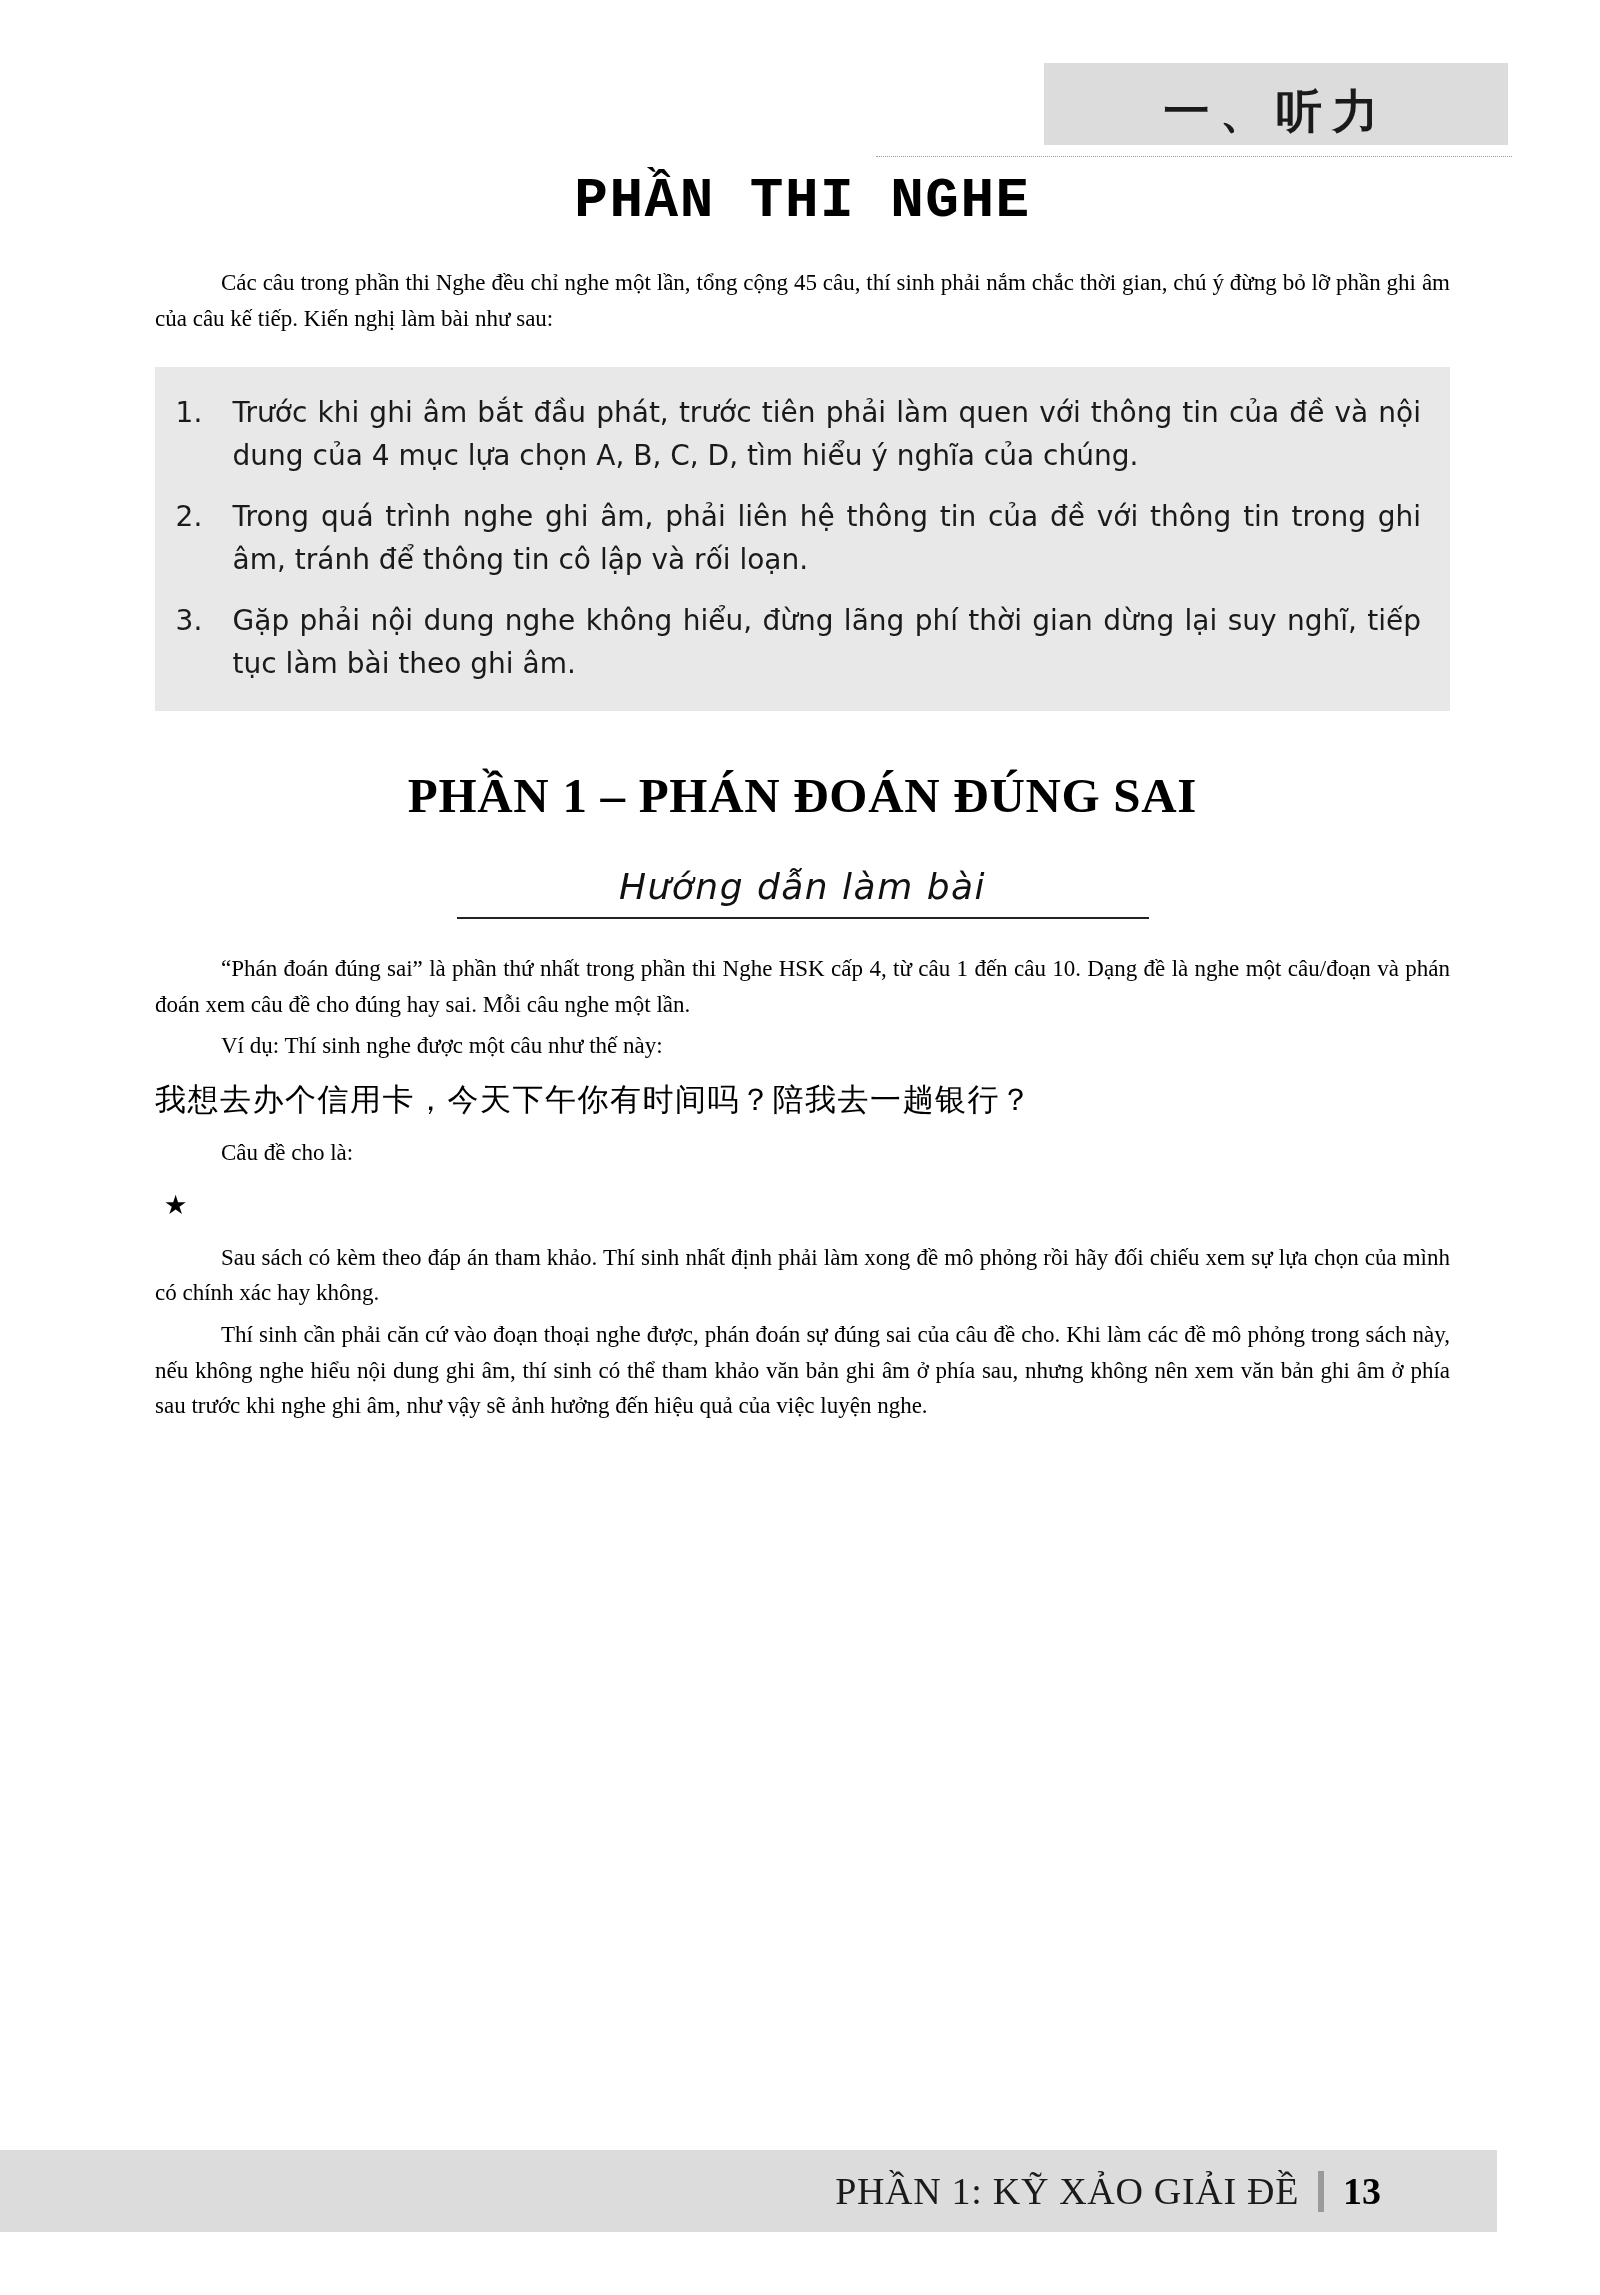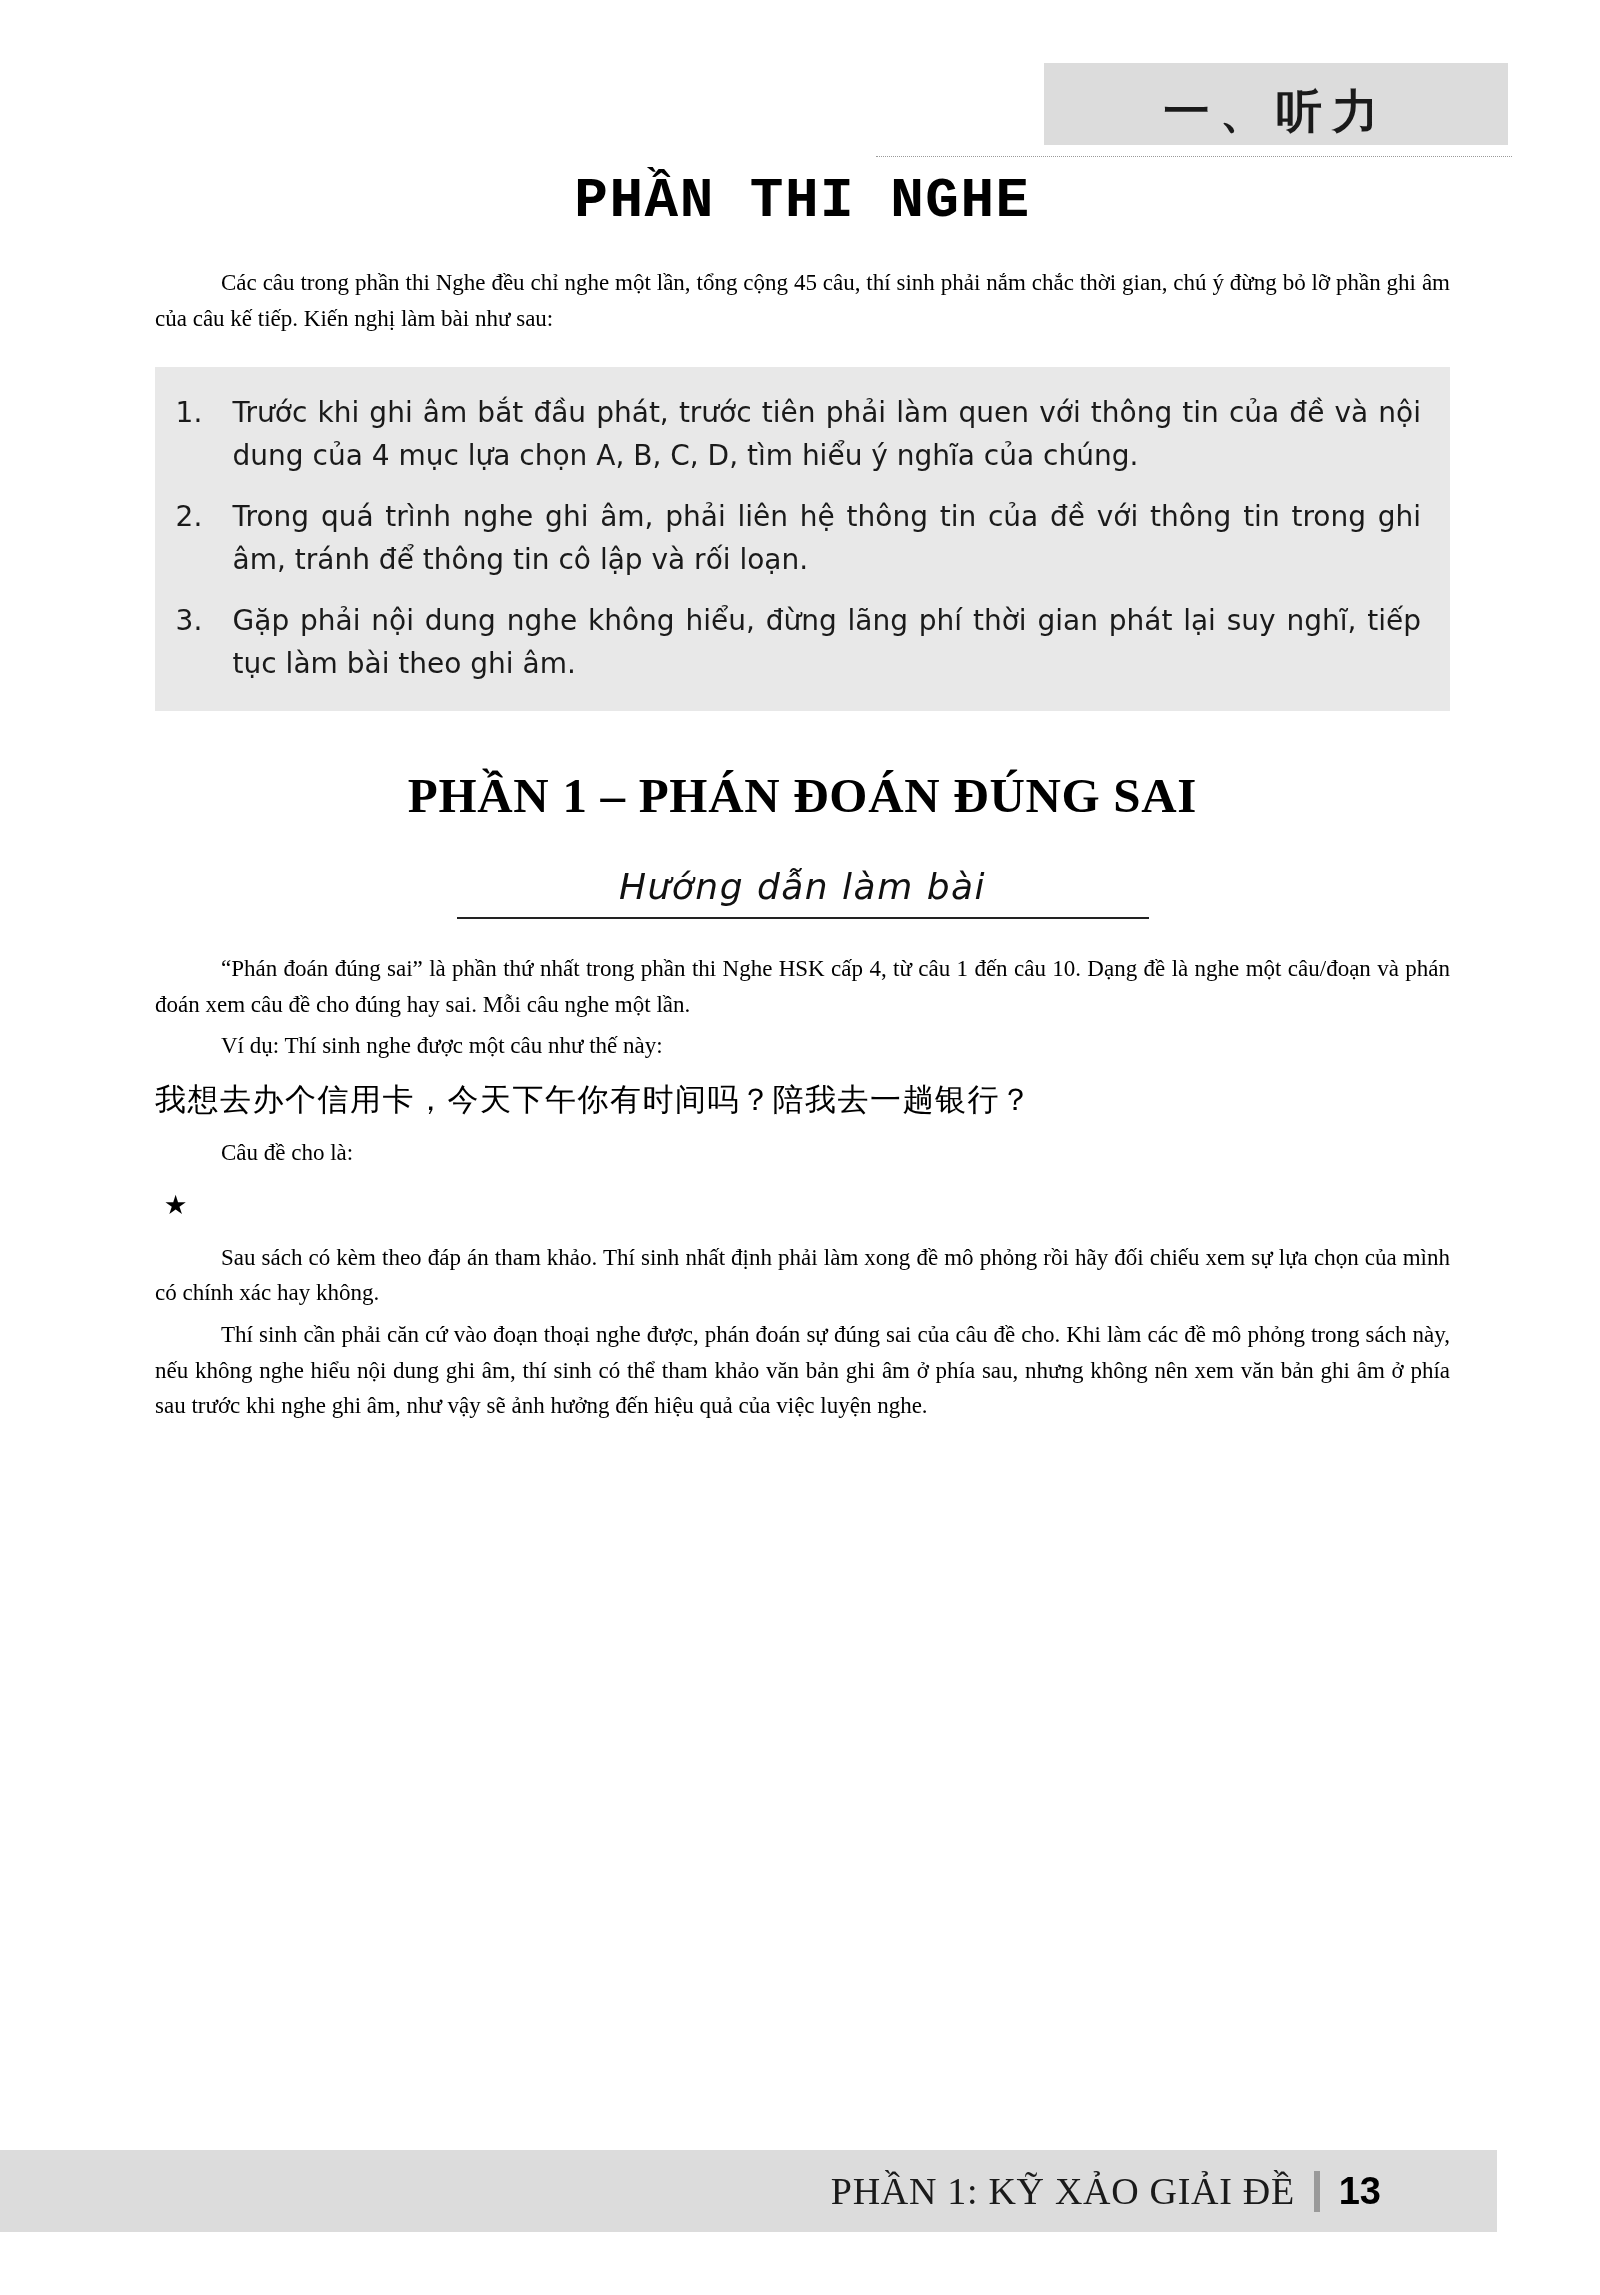--- a/index.html
+++ b/index.html
@@ -190,21 +190,21 @@
     color: #1a1a1a;
     letter-spacing: 0.7px;
   }
   .footer-sep {
     width: 5.9px;
     height: 41px;
     background: #9a9a9a;
     margin: 0 19px;
   }
   .footer-page {
-    font-family: Liberation Sans, sans-serif;
+    font-family: Liberation Serif, serif;
     font-size: 38px;
     font-weight: bold;
     color: #000;
   }
 </style>
 </head>
 <body>
 
 <div class="page">
 
@@ -225,21 +225,21 @@
       <div class="tip">
         <div class="tip-num">1.</div>
         <div class="tip-text">Trước khi ghi âm bắt đầu phát, trước tiên phải làm quen với thông tin của đề và nội dung của 4 mục lựa chọn A, B, C, D, tìm hiểu ý nghĩa của chúng.</div>
       </div>
       <div class="tip">
         <div class="tip-num">2.</div>
         <div class="tip-text">Trong quá trình nghe ghi âm, phải liên hệ thông tin của đề với thông tin trong ghi âm, tránh để thông tin cô lập và rối loạn.</div>
       </div>
       <div class="tip">
         <div class="tip-num">3.</div>
-        <div class="tip-text">Gặp phải nội dung nghe không hiểu, đừng lãng phí thời gian phát lại suy nghĩ, tiếp tục làm bài theo ghi âm.</div>
+        <div class="tip-text">Gặp phải nội dung nghe không hiểu, đừng lãng phí thời gian dừng lại suy nghĩ, tiếp tục làm bài theo ghi âm.</div>
       </div>
     </div>
 
     <h2 class="section-title">PHẦN 1 – PHÁN ĐOÁN ĐÚNG SAI</h2>
 
     <div class="script-heading">
       <span class="script-text">Hướng dẫn làm bài</span>
       <div class="script-underline"></div>
     </div>
 

